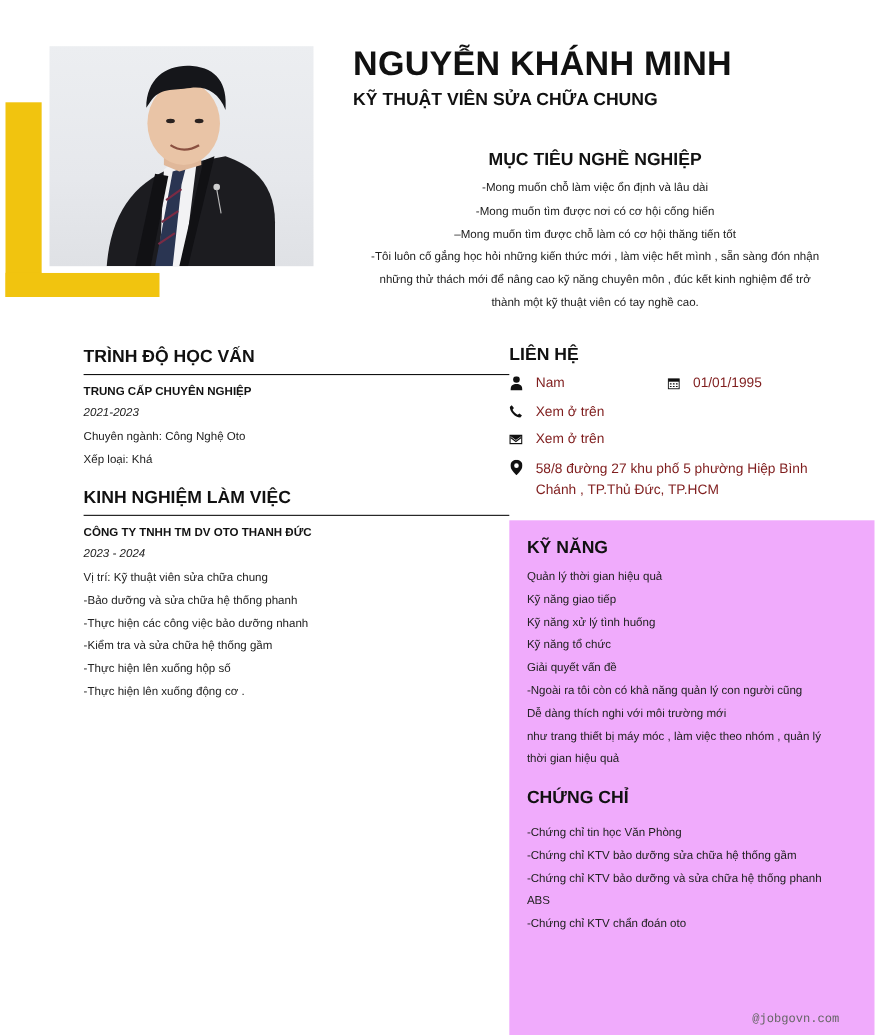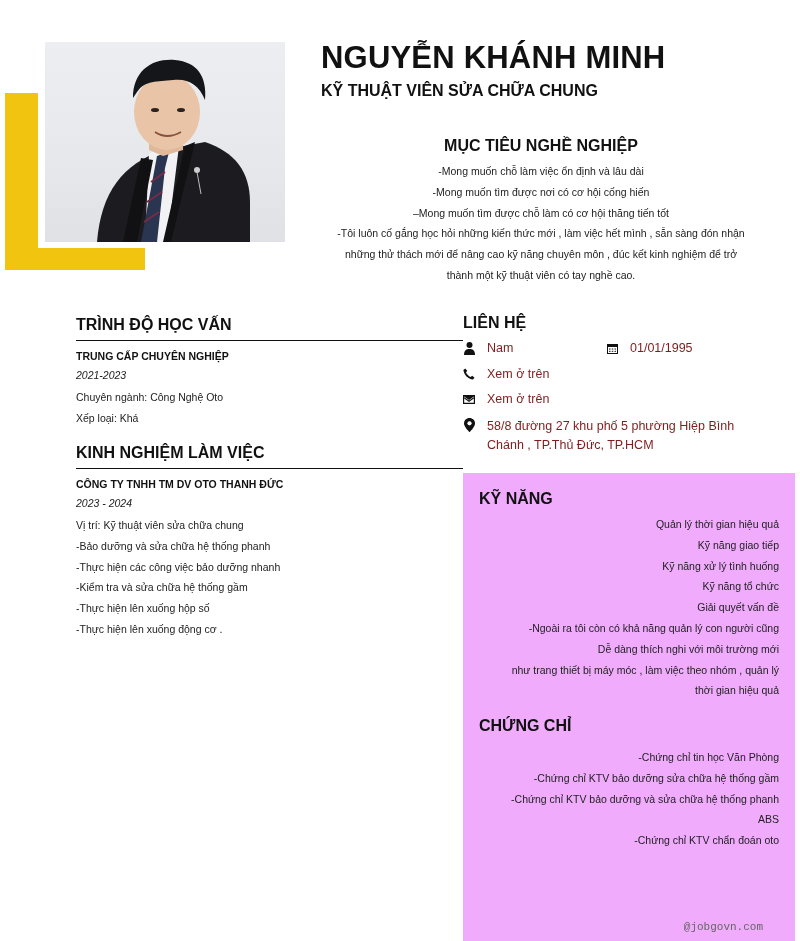--- a/index.html
+++ b/index.html
@@ -34,21 +34,21 @@
   .c-row { position: relative; height: 25.5px; font-size: 12.5px; color: #7f1d1d; }
   .c-icon { position: absolute; left: 0; top: 1px; width: 12px; height: 14px; display: flex; align-items: center; justify-content: center; }
   .c-text { position: absolute; left: 24px; top: 0; line-height: 16px; }
   .c-date-icon { position: absolute; left: 143px; top: 1px; width: 12px; height: 14px; display: flex; align-items: center; justify-content: center; }
   .c-date { position: absolute; left: 167px; top: 0; line-height: 16px; }
   .c-addr { position: absolute; left: 24px; top: 0; width: 270px; line-height: 19px; }
 
   .panel { position: absolute; left: 463px; top: 473px; width: 332px; height: 468px; background: #f0abfc; }
   .skills { position: absolute; left: 16px; top: 17px; width: 300px; }
   .skills .section-title { margin-bottom: 6px; }
-  .panel .line { font-size: 10.5px; line-height: 20.8px; color: #222; text-align: right; }
+  .panel .line { font-size: 10.5px; line-height: 20.8px; color: #222; }
   .certs { position: absolute; left: 16px; top: 244px; width: 300px; }
   .certs .section-title { margin-bottom: 12px; }
   .watermark { position: absolute; right: 32px; bottom: 8px; font-family: "Liberation Mono", "DejaVu Sans Mono", monospace; font-size: 11px; color: #666; }
 </style>
 </head>
 <body>
 
 <div class="accent-v"></div>
 <div class="accent-h"></div>
 <div class="photo-frame"></div>

